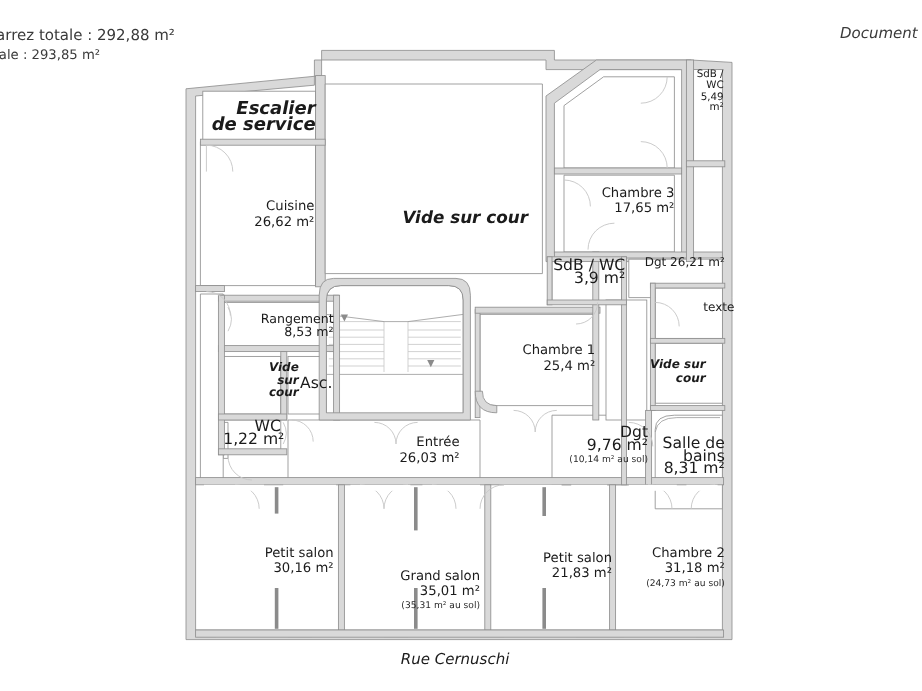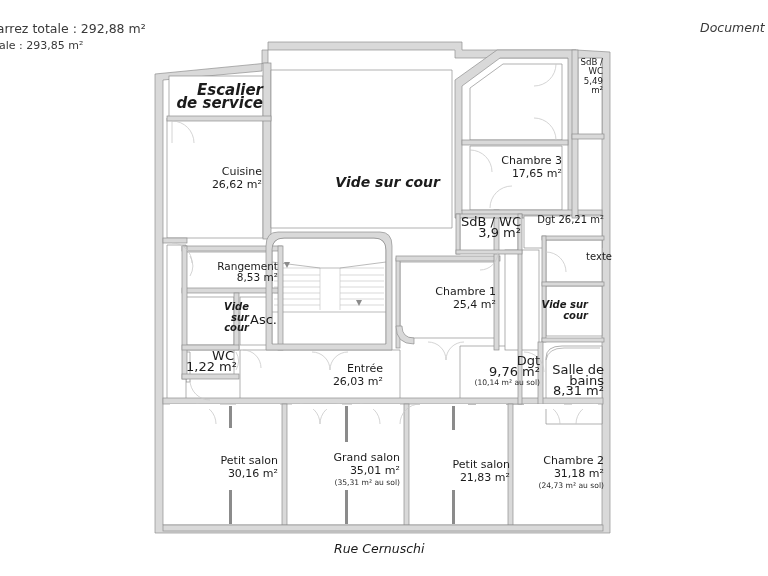--- a/index.html
+++ b/index.html
@@ -346,21 +346,21 @@
     <span class="nm">Salle de</span>
     <span class="nm">bains</span>
     <span class="ar">8,31 m²</span>
   </div>
 
   <div class="lbl" style="left:172px;top:455px;width:106px;">
     <span class="nm">Petit salon</span>
     <span class="ar">30,16 m²</span>
   </div>
 
-  <div class="lbl" style="left:292px;top:452px;width:108px;">
+  <div class="lbl" style="left:292px;top:474px;width:108px;">
     <span class="nm">Grand salon</span>
     <span class="ar">35,01 m²</span>
     <span class="sub">(35,31 m² au sol)</span>
   </div>
 
   <div class="lbl" style="left:410px;top:459px;width:100px;">
     <span class="nm">Petit salon</span>
     <span class="ar">21,83 m²</span>
   </div>
 

